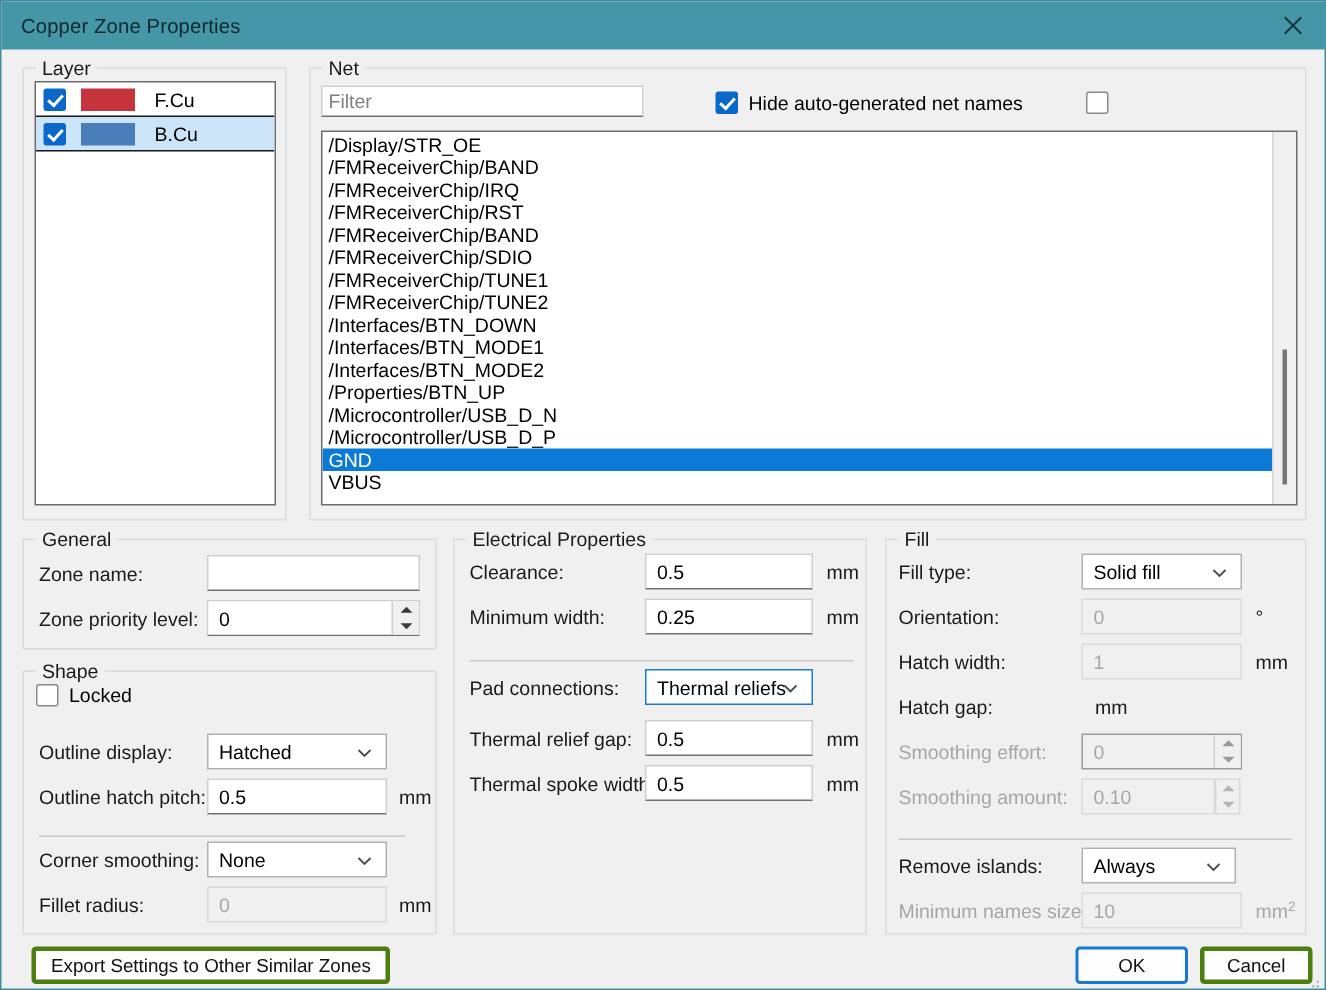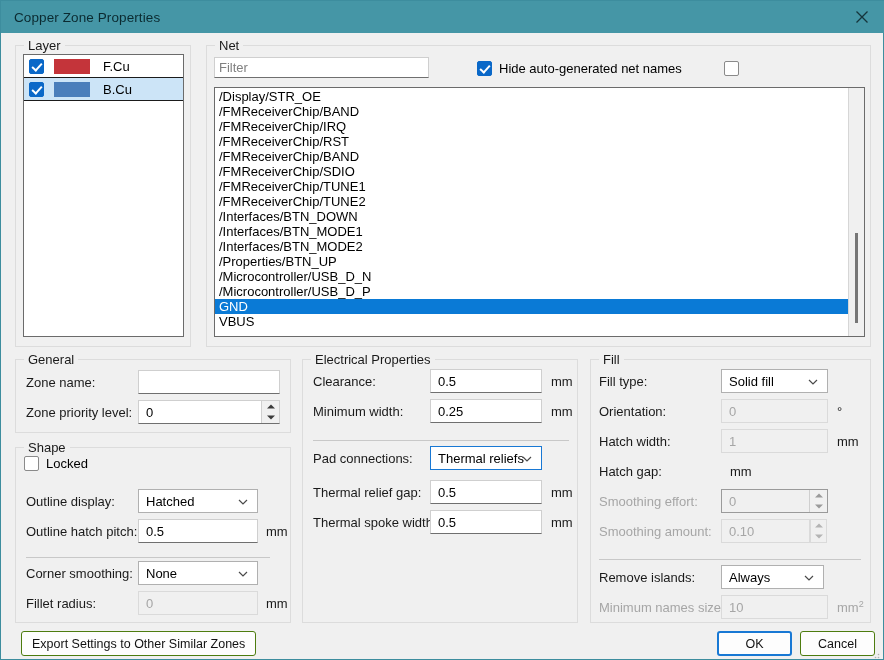--- a/index.html
+++ b/index.html
@@ -322,21 +322,21 @@
   #electrical-group { left: 301px; top: 358px; width: 276px; height: 264px; }
   
   #fill-group { left: 589px; top: 358px; width: 281px; height: 264px; }
 
   
   .btn {
     position: absolute;
     box-sizing: border-box;
     height: 26px;
     background: #fdfdfd;
-    border: 1px solid #4d7c0f;
+    border: 3px solid #4d7c0f;
     border-radius: 3px;
     font-family: "Liberation Sans", sans-serif;
     font-size: 12.5px;
     color: #111;
     cursor: pointer;
     display: flex;
     align-items: center;
     justify-content: center;
     padding: 0 10px;
   }

